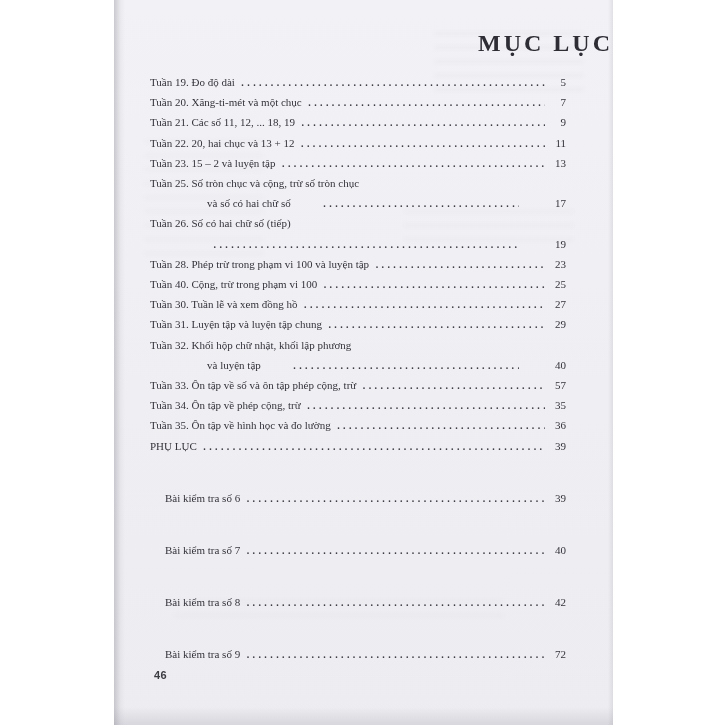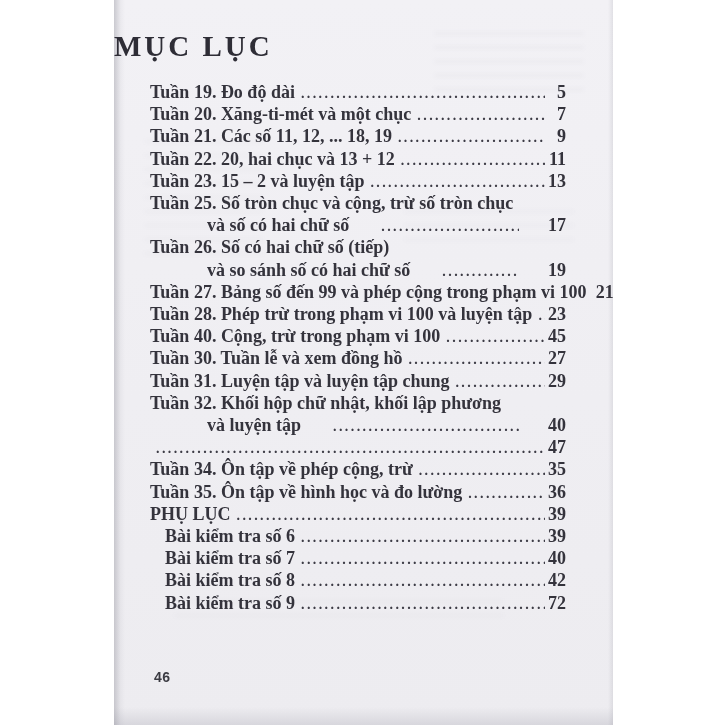--- a/index.html
+++ b/index.html
@@ -55,45 +55,44 @@
   .artifact.a2 { left: 30px;  top: 140px; width: 120px; height: 120px; opacity: 0.35; }
   .artifact.a3 { left: 290px; top: 210px; width: 170px; height: 40px; opacity: 0.4; }
   .artifact.a4 { left: 60px;  top: 600px; width: 330px; height: 24px; opacity: 0.35; }
 
   
   .toc-title {
     position: absolute;
     left: 0;
     right: 0;
     top: 30px;
-    text-align: left;
-    font-size: 29px;
+    text-align: right;
+    font-size: 24px;
     font-weight: bold;
     letter-spacing: 3px;
     color: #2e2d36;
   }
 
   
   .toc-list {
     position: absolute;
     left: 36px;
-    top: 82px;
+    top: 72px;
     width: 416px;
-    font-size: 18px;
+    font-size: 11px;
     color: #34333c;
-    font-weight: bold;
   }
   .row {
     display: flex;
     align-items: baseline;
     line-height: 20.2px;
     white-space: nowrap;
   }
   .row.cont { padding-left: 57px; gap: 26px; }
-  .row.sub  { padding-left: 15px; }
+  .row.sub  { padding-left: 15px; margin-top: 32px; }
   .row .label { flex: 0 0 auto; }
   .row .leader {
     flex: 1 1 auto;
     overflow: hidden;
     margin: 0 3px 0 6px;
     min-width: 0;
   }
   .row .leader::after {
     content: "..............................................................................................................................";
     font-size: 14px;
@@ -106,21 +105,21 @@
     text-align: right;
   }
   .row.nopage .leader, .row.nopage .pg { visibility: hidden; }
 
   
   .folio {
     position: absolute;
     left: 40px;
     top: 669px;
     font-family: "Liberation Sans", "DejaVu Sans", sans-serif;
-    font-size: 14px;
+    font-size: 11px;
     font-weight: bold;
     color: #3b3b42;
     letter-spacing: 0.5px;
   }
 </style>
 </head>
 <body>
 
 <div class="scan-page">
   <div class="edge-left"></div>
@@ -170,38 +169,32 @@
     <span class="label">và số có hai chữ số</span>
     <span class="leader"></span>
     <span class="pg">17</span>
   </div>
       <div class="row nopage">
     <span class="label">Tuần 26. Số có hai chữ số (tiếp)</span>
     <span class="leader"></span>
     <span class="pg"></span>
   </div>
       <div class="row cont">
-    <span class="label">và so sánh số có hai chữ số</span>
     <span class="leader"></span>
     <span class="pg">19</span>
   </div>
       <div class="row">
-    <span class="label">Tuần 27. Bảng số đến 99 và phép cộng trong phạm vi 100</span>
-    <span class="leader"></span>
-    <span class="pg">21</span>
-  </div>
-      <div class="row">
     <span class="label">Tuần 28. Phép trừ trong phạm vi 100 và luyện tập</span>
     <span class="leader"></span>
     <span class="pg">23</span>
   </div>
       <div class="row">
     <span class="label">Tuần 40. Cộng, trừ trong phạm vi 100</span>
     <span class="leader"></span>
-    <span class="pg">45</span>
+    <span class="pg">25</span>
   </div>
       <div class="row">
     <span class="label">Tuần 30. Tuần lễ và xem đồng hồ</span>
     <span class="leader"></span>
     <span class="pg">27</span>
   </div>
       <div class="row">
     <span class="label">Tuần 31. Luyện tập và luyện tập chung</span>
     <span class="leader"></span>
     <span class="pg">29</span>
@@ -210,22 +203,23 @@
     <span class="label">Tuần 32. Khối hộp chữ nhật, khối lập phương</span>
     <span class="leader"></span>
     <span class="pg"></span>
   </div>
       <div class="row cont">
     <span class="label">và luyện tập</span>
     <span class="leader"></span>
     <span class="pg">40</span>
   </div>
       <div class="row">
-    <span class="leader"></span>
-    <span class="pg">47</span>
+    <span class="label">Tuần 33. Ôn tập về số và ôn tập phép cộng, trừ</span>
+    <span class="leader"></span>
+    <span class="pg">57</span>
   </div>
       <div class="row">
     <span class="label">Tuần 34. Ôn tập về phép cộng, trừ</span>
     <span class="leader"></span>
     <span class="pg">35</span>
   </div>
       <div class="row">
     <span class="label">Tuần 35. Ôn tập về hình học và đo lường</span>
     <span class="leader"></span>
     <span class="pg">36</span>

